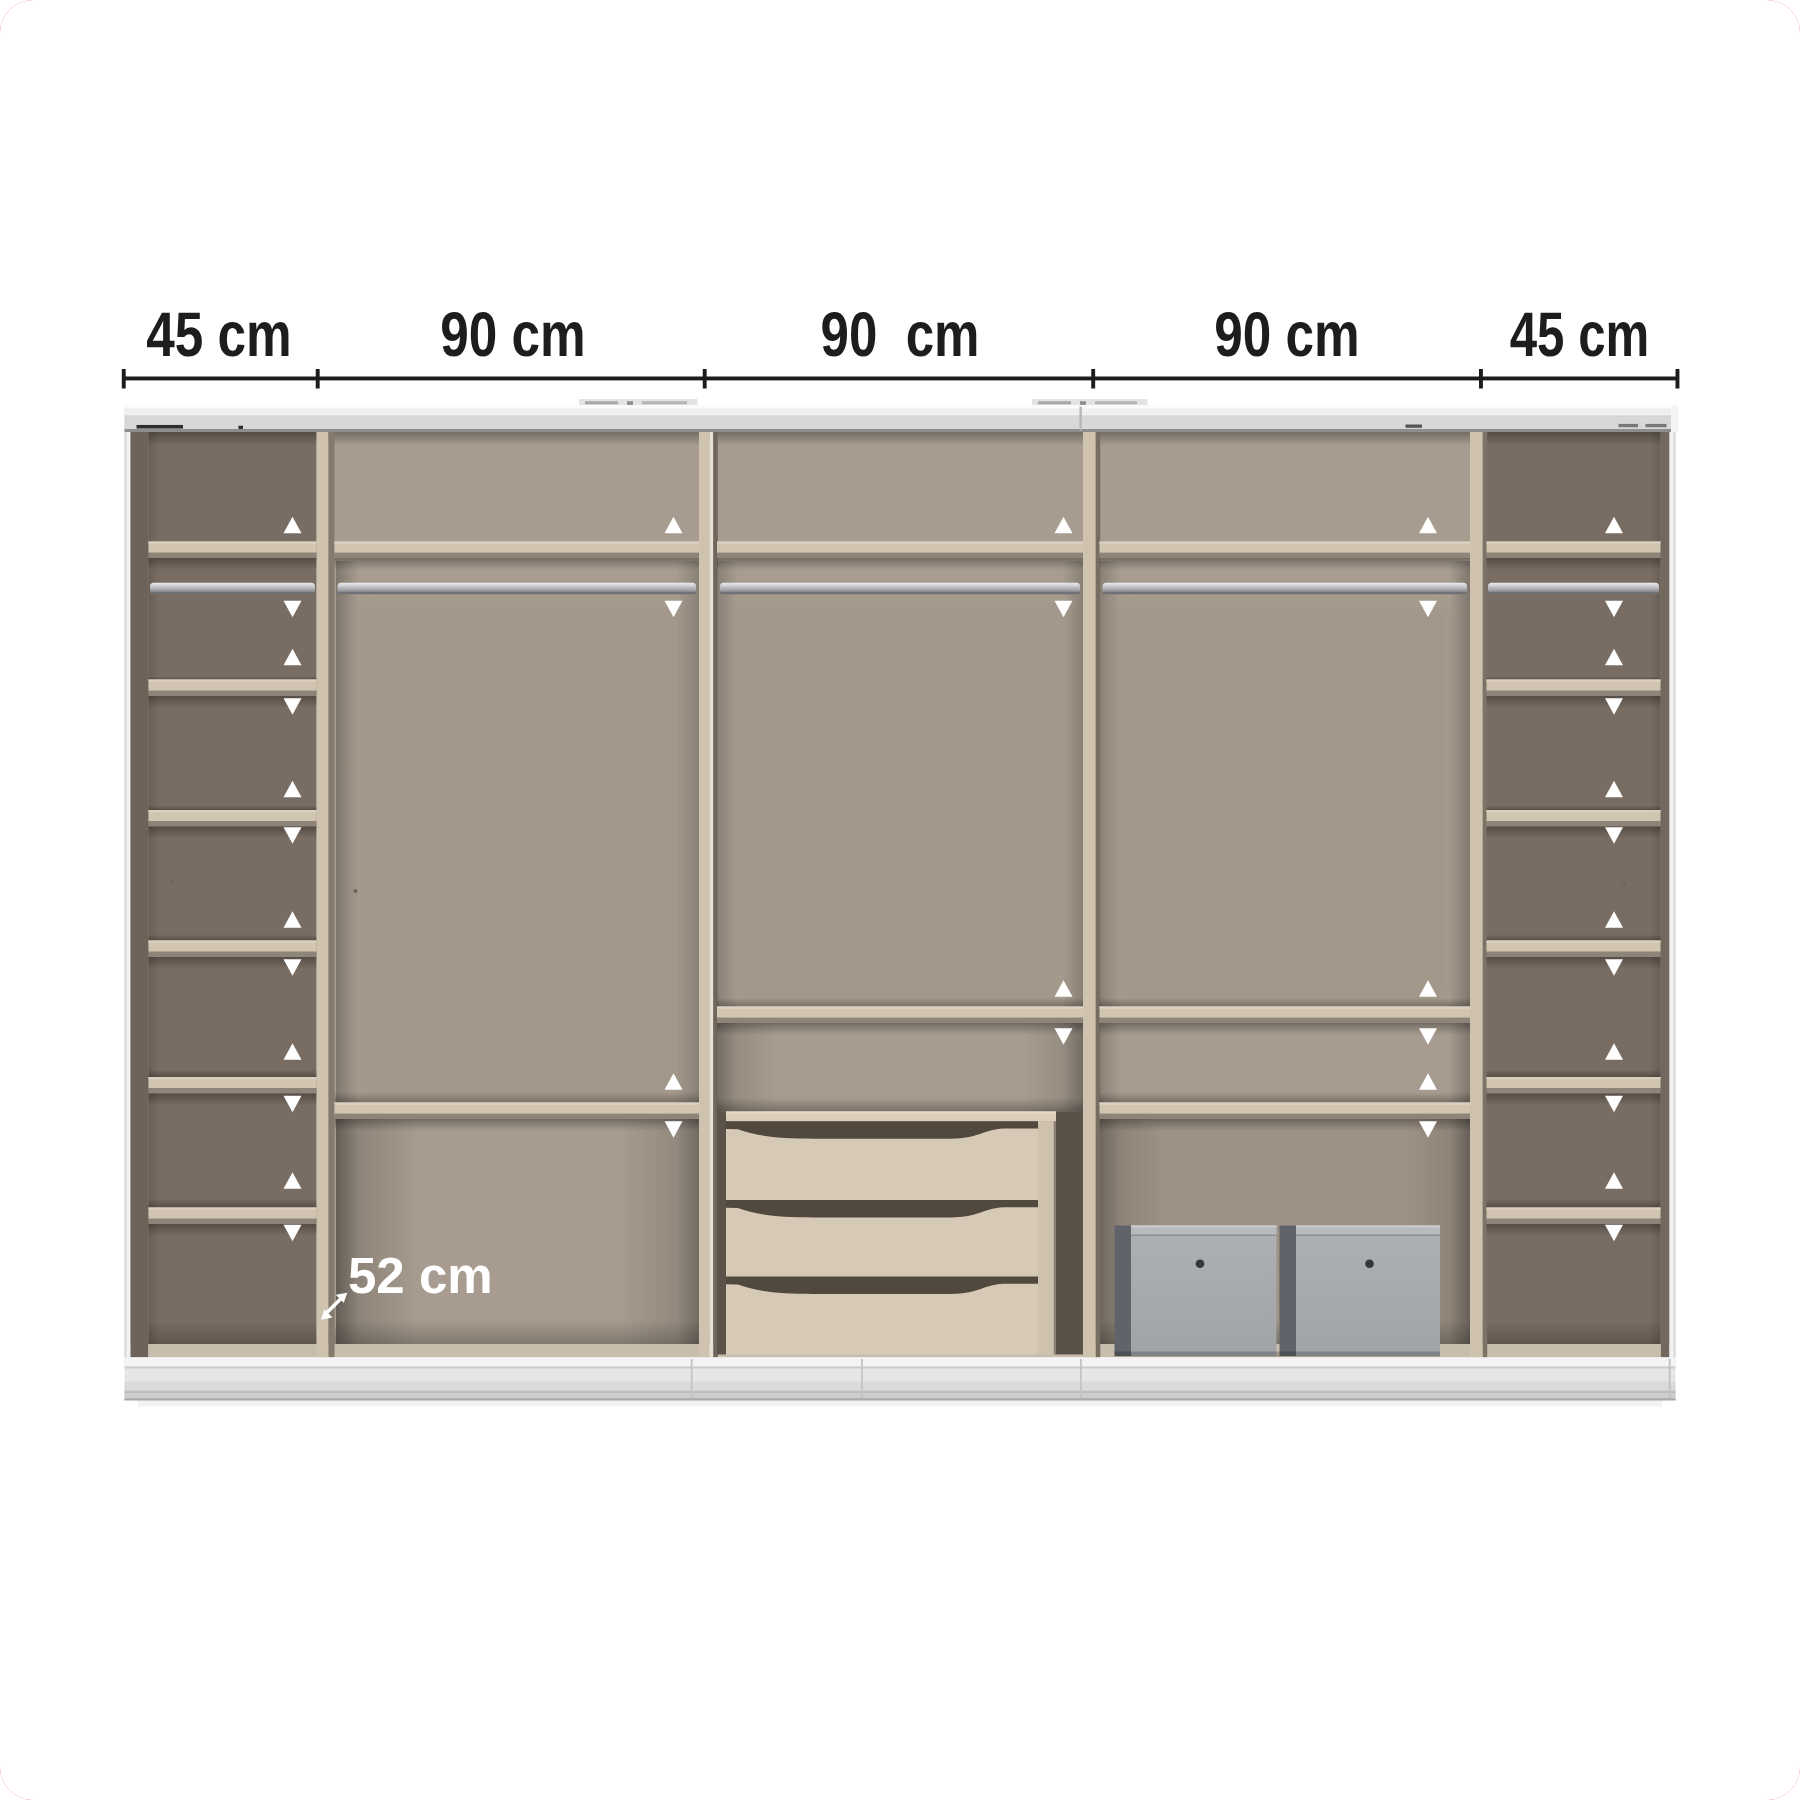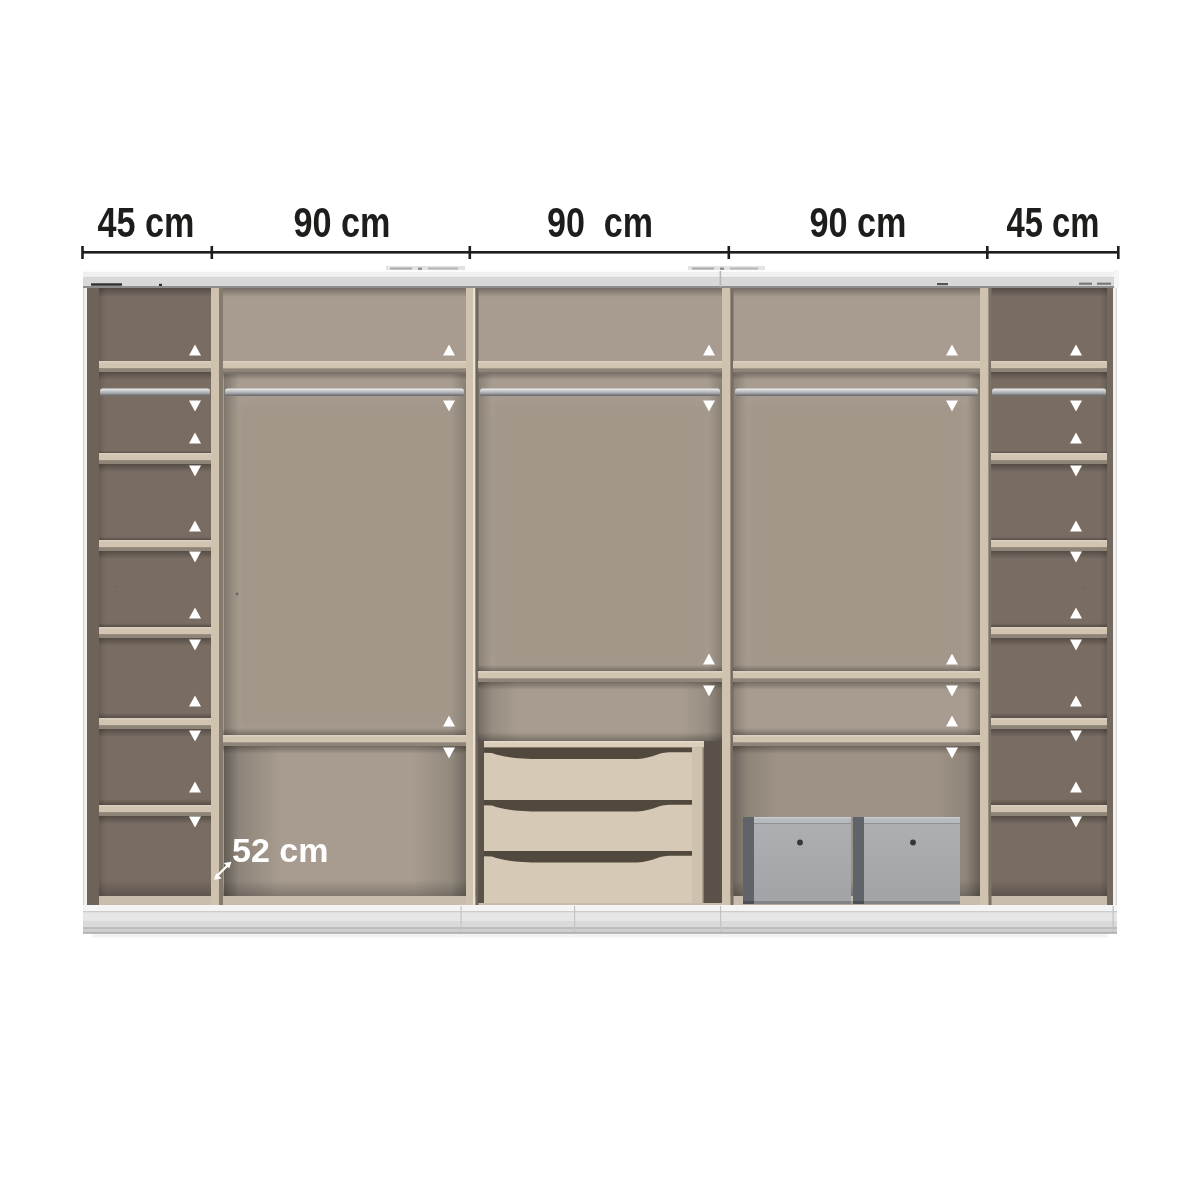--- a/index.html
+++ b/index.html
@@ -1,17 +1,17 @@
 <!DOCTYPE html>
 <html><head>
 <meta charset="utf-8">
 <style>
   html,body{margin:0;padding:0;background:#ffffff;}
   .stage{position:relative;width:1200px;height:1200px;background:#ef4444;overflow:hidden;
-         font-family:"Liberation Sans", sans-serif;}
+         font-family:"Liberation Sans", sans-serif;border-radius:22px;}
   svg{display:block}
 </style>
 </head>
 <body>
 <div class="stage">
 <svg width="1200" height="1200" viewBox="0 0 1200 1200" xmlns="http://www.w3.org/2000/svg">
 <defs>
   <linearGradient id="railGrad" x1="0" y1="0" x2="0" y2="1">
     <stop offset="0" stop-color="#eeeff0"></stop>
     <stop offset="0.35" stop-color="#c6c8ca"></stop>

